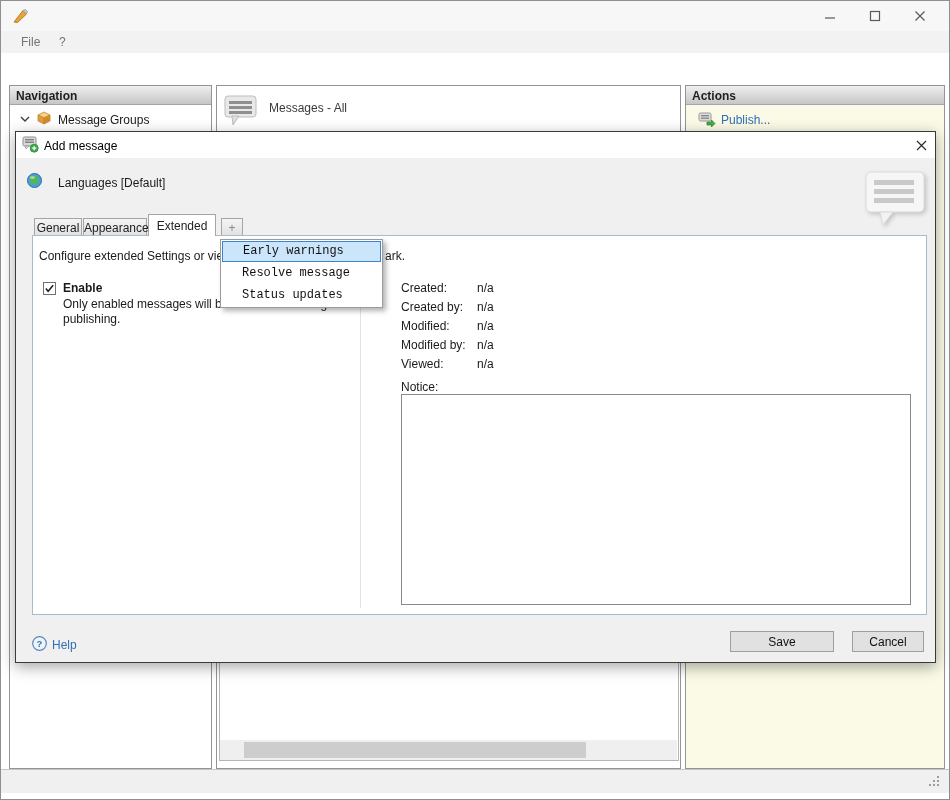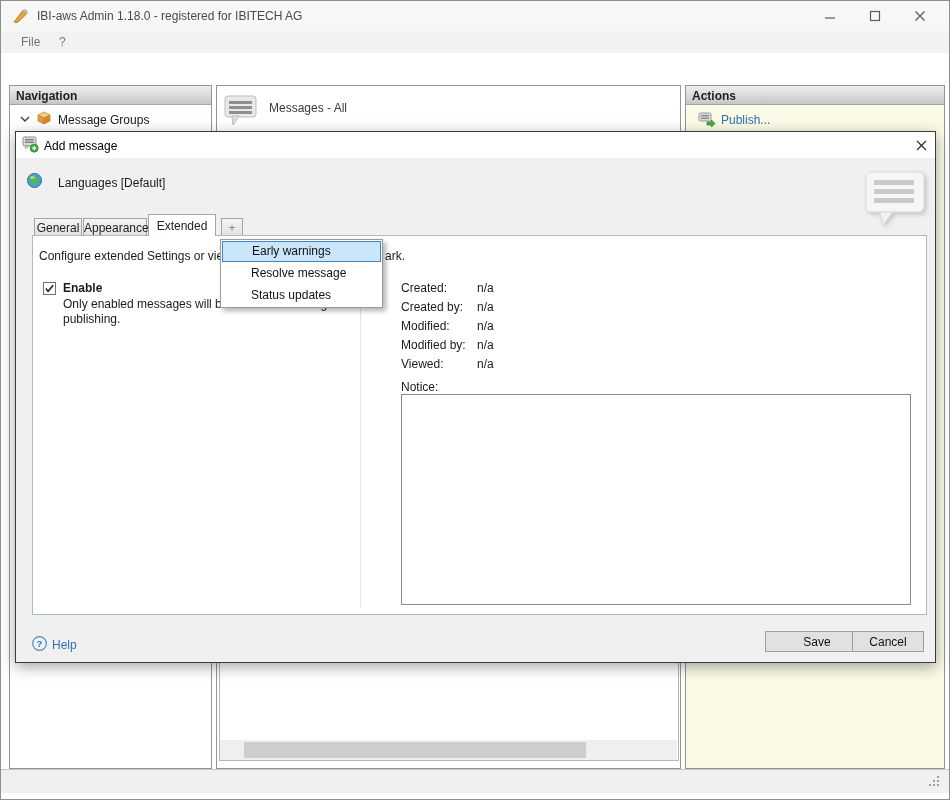--- a/index.html
+++ b/index.html
@@ -51,39 +51,38 @@
 
   #checkbox{left:27px;top:150px;width:13px;height:13px;background:#fff;border:1px solid #707070;}
   #enable-label{left:47px;top:149px;font-weight:bold;}
   .desc-line{position:absolute;left:47px;white-space:nowrap;color:#1a1a1a;}
 
   .dlg-btn{position:absolute;top:499px;height:21px;background:#e1e1e1;border:1px solid #9f9f9f;text-align:center;padding-top:3px;color:#111;}
   #help-label{left:36px;top:506px;color:#2f6fb5;}
 
   
   #context-menu{left:204px;top:107px;width:163px;background:#ffffff;border:1px solid #9b9b9b;box-shadow:3px 3px 5px rgba(0,0,0,.3);z-index:20;padding:1px;}
-  .menu-item{height:22px;line-height:22px;padding-left:29px;color:#111;white-space:nowrap;}
+  .menu-item{height:22px;line-height:22px;padding-left:20px;color:#111;white-space:nowrap;font-family:Liberation Mono, monospace;}
   .menu-item-hl{background:#cbe5fb;border:1px solid #3e84c8;height:21px;line-height:19px;}
 
   svg{display:block;}
   .nowrap{white-space:nowrap;}
 </style>
 </head>
 <body>
 
 <div id="window">
 
   <div id="titlebar" class="abs">
     <div class="abs" style="left:10px;top:6px;">
       <svg width="18" height="18" viewBox="0 0 18 18">
         <path d="M3 15 L12 3.5 L15.5 7 L6.5 15.5 Z" fill="#e8a33d" stroke="#b97d20" stroke-width="1"></path>
         <path d="M12 3.5 L15.5 7 L16.5 4.5 L14.5 2.5 Z" fill="#c9c9c9" stroke="#9a9a9a" stroke-width="0.8"></path>
       </svg>
     </div>
-    <span id="title-text" class="abs">IBI-aws Admin 1.18.0 - registered for IBITECH AG</span>
     <div class="win-ctrl abs" style="left:812px;">
       <svg width="12" height="12" viewBox="0 0 12 12">
           <line x1="1" y1="8" x2="11" y2="8" stroke="#5a5a5a" stroke-width="1.2"></line>
         </svg>
     </div>
     <div class="win-ctrl abs" style="left:857px;">
       <svg width="12" height="12" viewBox="0 0 12 12">
           <rect x="1.5" y="1.5" width="9" height="9" fill="none" stroke="#5a5a5a" stroke-width="1.2"></rect>
         </svg>
     </div>
@@ -243,21 +242,21 @@
     <span class="fld-label" style="top:248px;">Notice:</span>
     <textarea id="notice-box" class="abs" style=""></textarea>
 
     <div class="abs" style="left:16px;top:504px;">
       <svg width="15" height="15" viewBox="0 0 15 15">
         <circle cx="7.5" cy="7.5" r="6.8" fill="#eef4fb" stroke="#5b87b8" stroke-width="1.2"></circle>
         <text x="7.5" y="11" text-anchor="middle" font-size="9.5" font-weight="bold" fill="#3b6ea5" font-family="Liberation Sans, sans-serif">?</text>
       </svg>
     </div>
     <span id="help-label" class="abs">Help</span>
-    <div class="dlg-btn" style="left:749px;width:104px;">Save</div>
+    <div class="dlg-btn" style="left:714px;width:104px;">Save</div>
     <div class="dlg-btn" style="left:836px;width:72px;">Cancel</div>
 
     <div id="context-menu" class="abs">
       <div class="menu-item menu-item-hl">Early warnings</div>
       <div class="menu-item">Resolve message</div>
       <div class="menu-item">Status updates</div>
     </div>
 
   </div>
 

